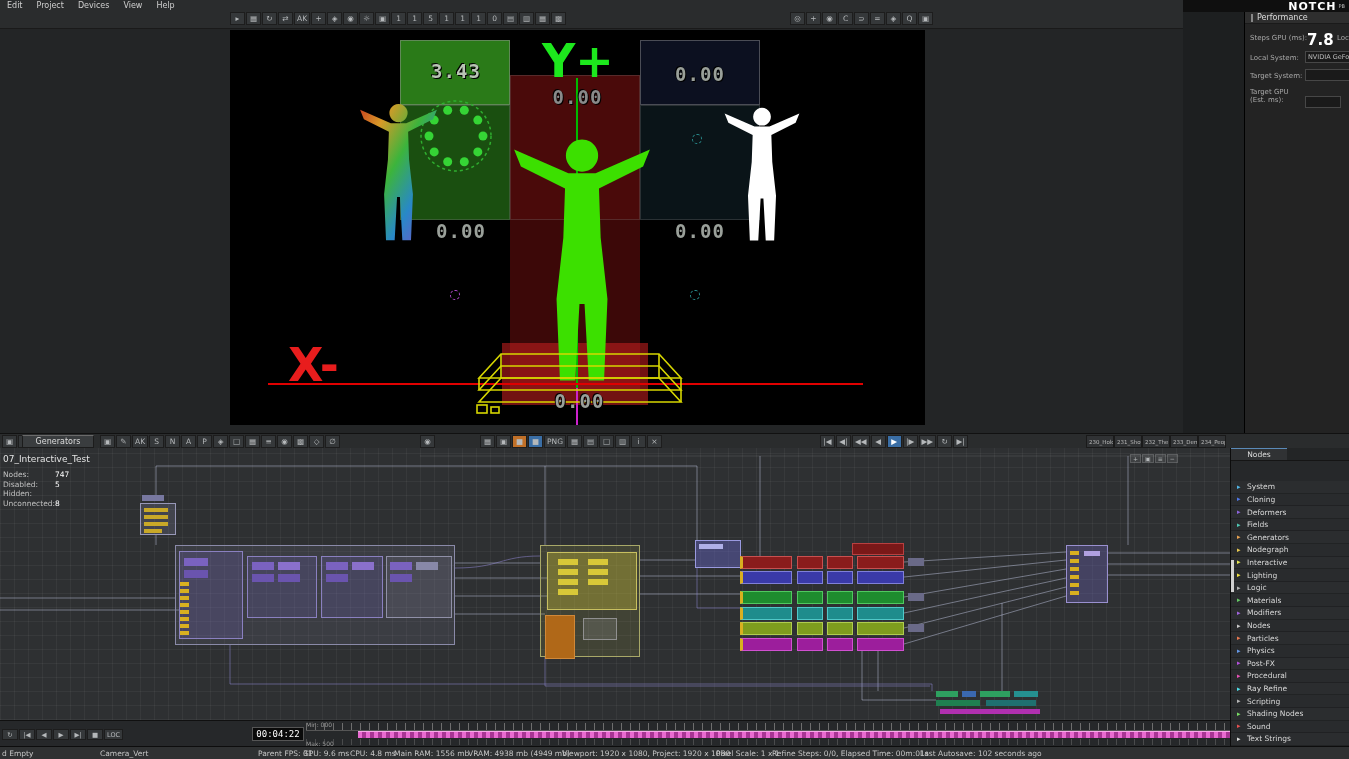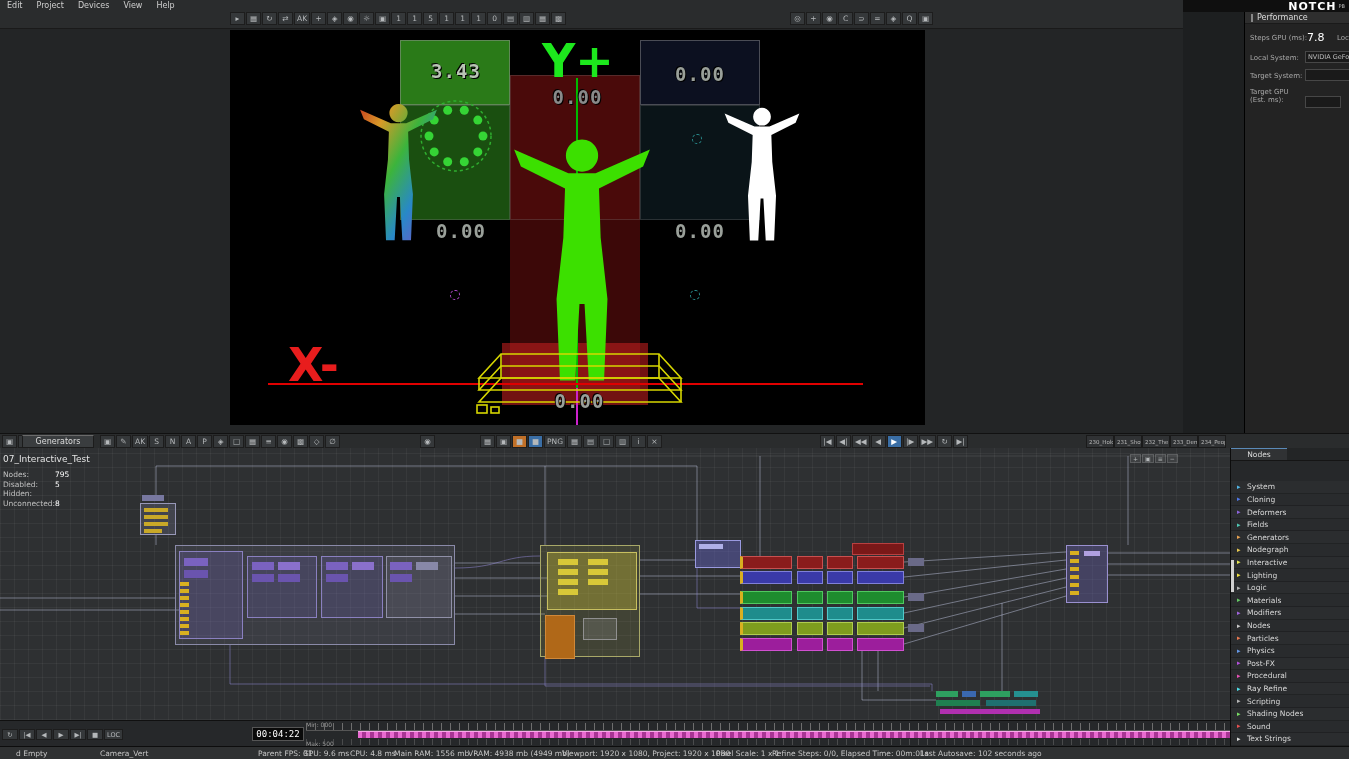--- a/index.html
+++ b/index.html
@@ -55,21 +55,21 @@
 
   
   #perf-topstrip{position:absolute;left:1183px;top:0;width:166px;height:12px;background:#0f0f0f;z-index:7;
     display:flex;align-items:center;justify-content:flex-end;padding-right:4px;}
   #logo{font-weight:bold;font-size:11px;color:#fff;letter-spacing:1px;font-style:normal;}
   #logo-edition{font-size:5px;color:#bbb;margin-left:2px;vertical-align:top;}
   #perf-panel{position:absolute;left:1244px;top:12px;width:166px;height:421px;background:#232323;border-left:1px solid #000;}
   #perf-title{height:12px;background:#2e2e2e;font-size:8px;color:#ddd;display:flex;align-items:center;padding-left:6px;border-bottom:1px solid #1a1a1a;}
   #perf-title::before{content:"";width:2px;height:8px;background:#888;margin-right:4px;}
   .perf-label{position:absolute;font-size:7px;color:#a8a8a8;}
-  .perf-big{position:absolute;font-size:11px;font-weight:normal;color:#fff;}
+  .perf-big{position:absolute;font-size:15px;font-weight:bold;color:#fff;}
   .perf-field{position:absolute;background:#1a1a1a;border:1px solid #474747;color:#bdbdbd;font-size:6.5px;
     overflow:hidden;white-space:nowrap;display:flex;align-items:center;padding:0 2px;height:12px;}
 
   
   #ng-toolbar{position:absolute;left:0;top:433px;width:1349px;height:15px;background:#2a2c2d;border-top:1px solid #111;z-index:6;}
   #ng-tab{position:absolute;left:22px;top:1px;width:72px;height:13px;background:#3a3d3f;border:1px solid #1c1c1c;
     border-top:1px solid #6a6a6a;color:#ddd;font-size:8px;display:flex;align-items:center;justify-content:center;}
   #ng-tabs{position:absolute;left:1086px;top:1px;display:flex;}
   .ng-tab{max-width:28px;height:13px;overflow:hidden;white-space:nowrap;background:#303234;border:1px solid #1a1a1a;
     color:#b8b8b8;font-size:5.5px;display:inline-flex;align-items:center;padding:0 2px;}
@@ -449,21 +449,21 @@
       <div class="nblock" style="left: 1014px; top: 243px; width: 24px; height: 6px; background: rgb(37, 144, 144);"></div>
       <div class="nblock" style="left: 936px; top: 252px; width: 44px; height: 6px; background: rgb(31, 128, 80);"></div>
       <div class="nblock" style="left: 986px; top: 252px; width: 50px; height: 6px; background: rgb(31, 112, 112);"></div>
       <div class="nblock" style="left: 940px; top: 261px; width: 100px; height: 5px; background: rgb(176, 48, 176);"></div>
     </div>
   <div id="ng-info">
     <div id="ng-title">07_Interactive_Test</div>
     <div>
         <div class="stat-row">
           <span class="stat-label">Nodes:</span>
-          <span class="stat-value">795</span>
+          <span class="stat-value">747</span>
         </div>
         <div class="stat-row">
           <span class="stat-label">Disabled:</span>
           <span class="stat-value">5</span>
         </div>
         <div class="stat-row">
           <span class="stat-label">Hidden:</span>
           <span class="stat-value"></span>
         </div>
         <div class="stat-row">
@@ -585,21 +585,21 @@
     </div>
   <div id="tl-time">00:04:22</div>
   <div id="tl-min">Min: 000</div>
   <div id="tl-max">Max: 500</div>
   <div id="tl-ruler"></div>
   <div id="tl-ruler2"></div>
   <div id="tl-bar"></div>
 </div>
 
 <div id="statusbar">
-    <span class="status-item" style="left: 2px; margin-left: 14px;">d Empty</span>
+    <span class="status-item" style="left: 2px;">d Empty</span>
     <span class="status-item" style="left: 100px;">Camera_Vert</span>
     <span class="status-item" style="left: 190px; margin-top: 36px;">Depth Camera / Kinect</span>
     <span class="status-item" style="left: 258px;">Parent FPS: 31</span>
     <span class="status-item" style="left: 303px;">GPU: 9.6 ms</span>
     <span class="status-item" style="left: 350px;">CPU: 4.8 ms</span>
     <span class="status-item" style="left: 394px;">Main RAM: 1556 mb</span>
     <span class="status-item" style="left: 468px;">VRAM: 4938 mb (4949 mb)</span>
     <span class="status-item" style="left: 562px;">Viewport: 1920 x 1080, Project: 1920 x 1080</span>
     <span class="status-item" style="left: 716px;">Pixel Scale: 1 x 1</span>
     <span class="status-item" style="left: 772px;">Refine Steps: 0/0, Elapsed Time: 00m:01s</span>

